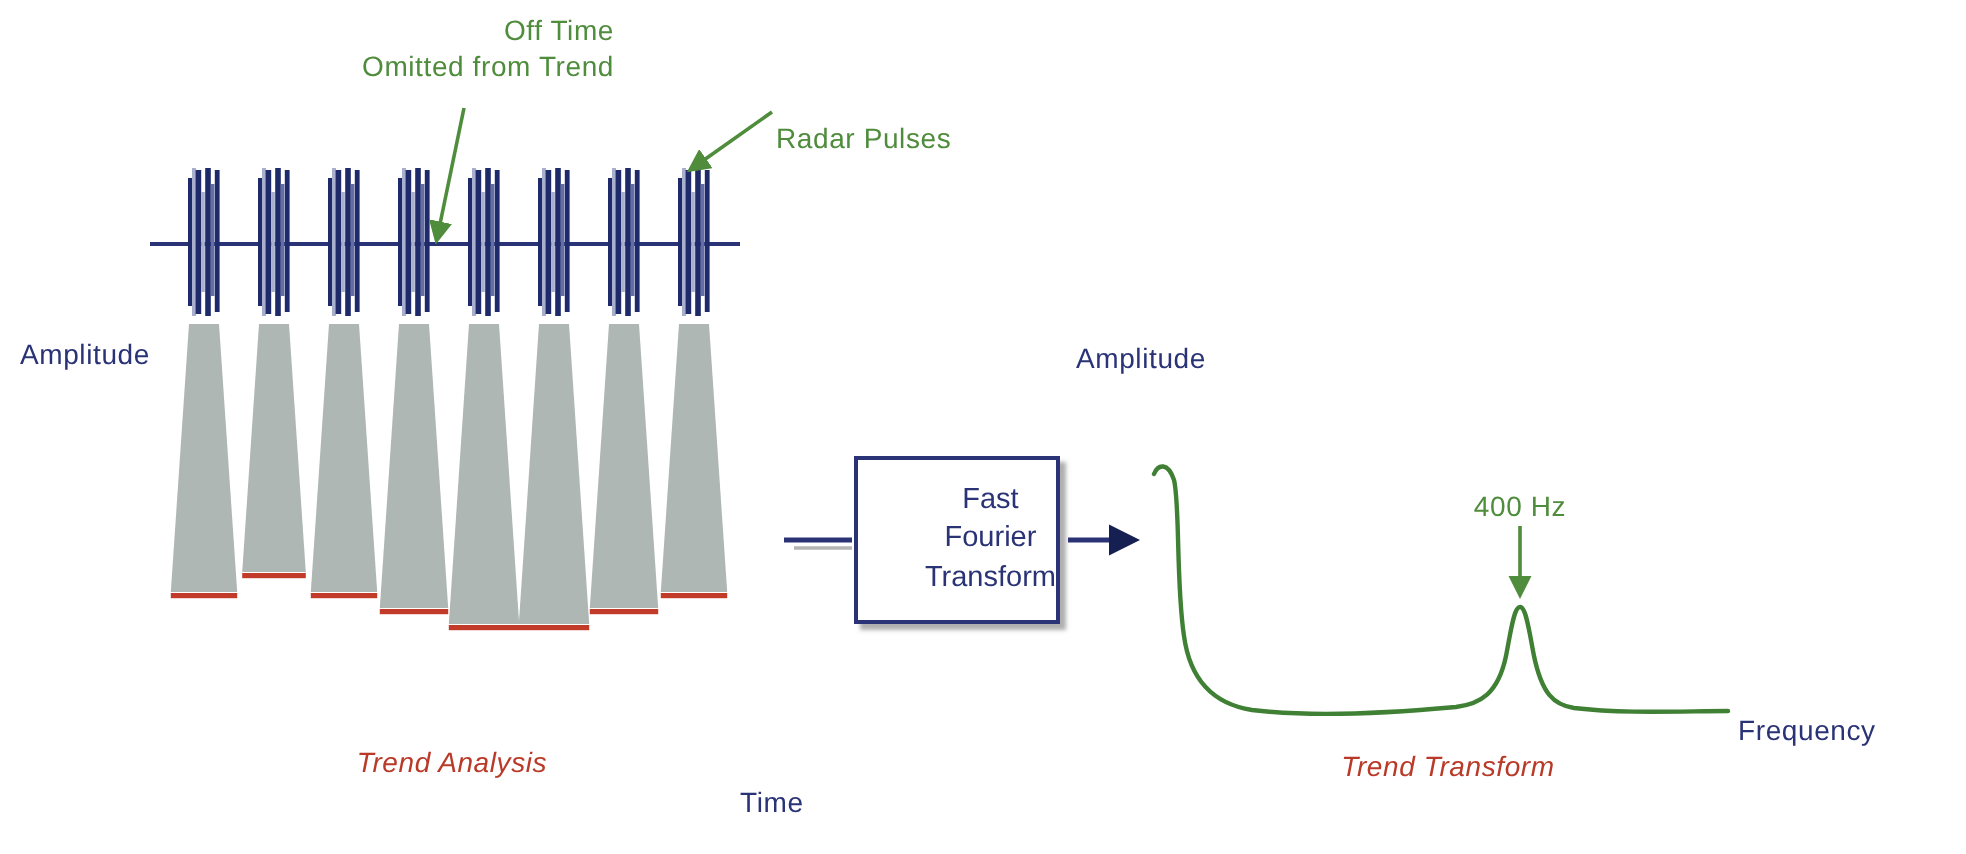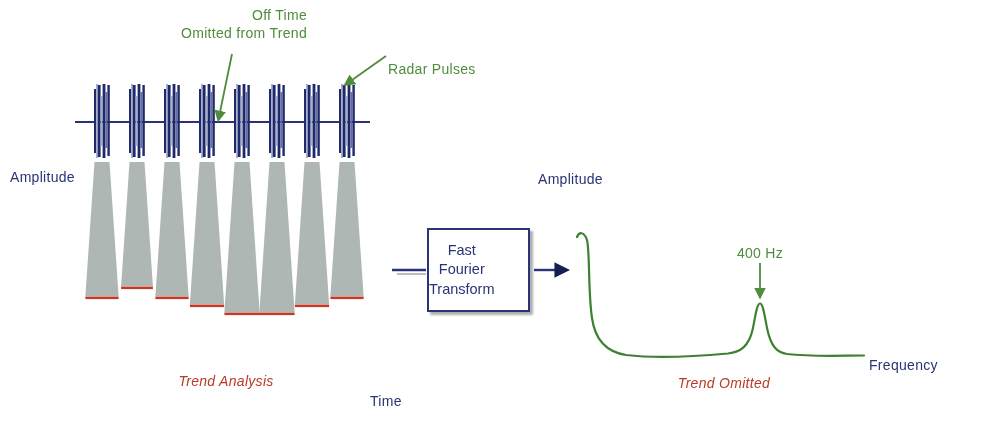--- a/index.html
+++ b/index.html
@@ -22,21 +22,21 @@
   .green{color:var(--green);}
   .navy{color:var(--navy);}
   .red{color:var(--red);font-style:italic;}
   .fft-box{
     position:absolute;
     left:427px;top:228px;
     width:99px;height:80px;
     background:#fff;
     border:2px solid var(--navy);
     box-shadow:3px 3px 2px rgba(110,110,110,.55);
-    display:flex;align-items:center;justify-content:flex-start;
+    display:flex;align-items:center;justify-content:flex-end;
     text-align:center;
     color:var(--navy);
     font-size:14.5px;
     line-height:1.35;
     white-space:pre-line;
   }
   
   .baseline{stroke:var(--navy);stroke-width:2;}
   .p-dark{fill:var(--pulse-dark);}
   .p-light{fill:var(--pulse-light);}
@@ -142,15 +142,15 @@
 Fourier
 Transform</span>
   </div>
 
   <div class="label navy" style="left:538px;top:170px;">Amplitude</div>
 
   <div class="label green" style="left:730px;top:244px;width:60px;text-align:center;">400 Hz</div>
 
   <div class="label navy" style="left:869px;top:356px;">Frequency</div>
 
-  <div class="label red" style="left:654px;top:374px;width:140px;text-align:center;">Trend Omitted</div>
+  <div class="label red" style="left:654px;top:374px;width:140px;text-align:center;">Trend Transform</div>
 
 </div>
 
 </body></html>

